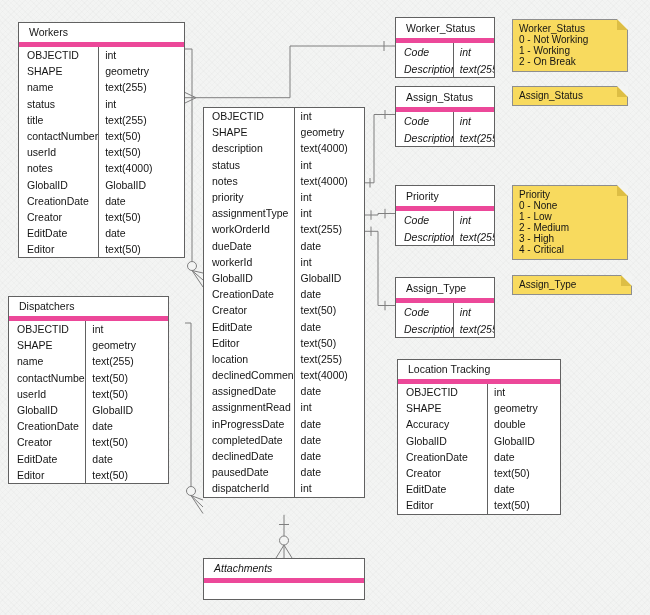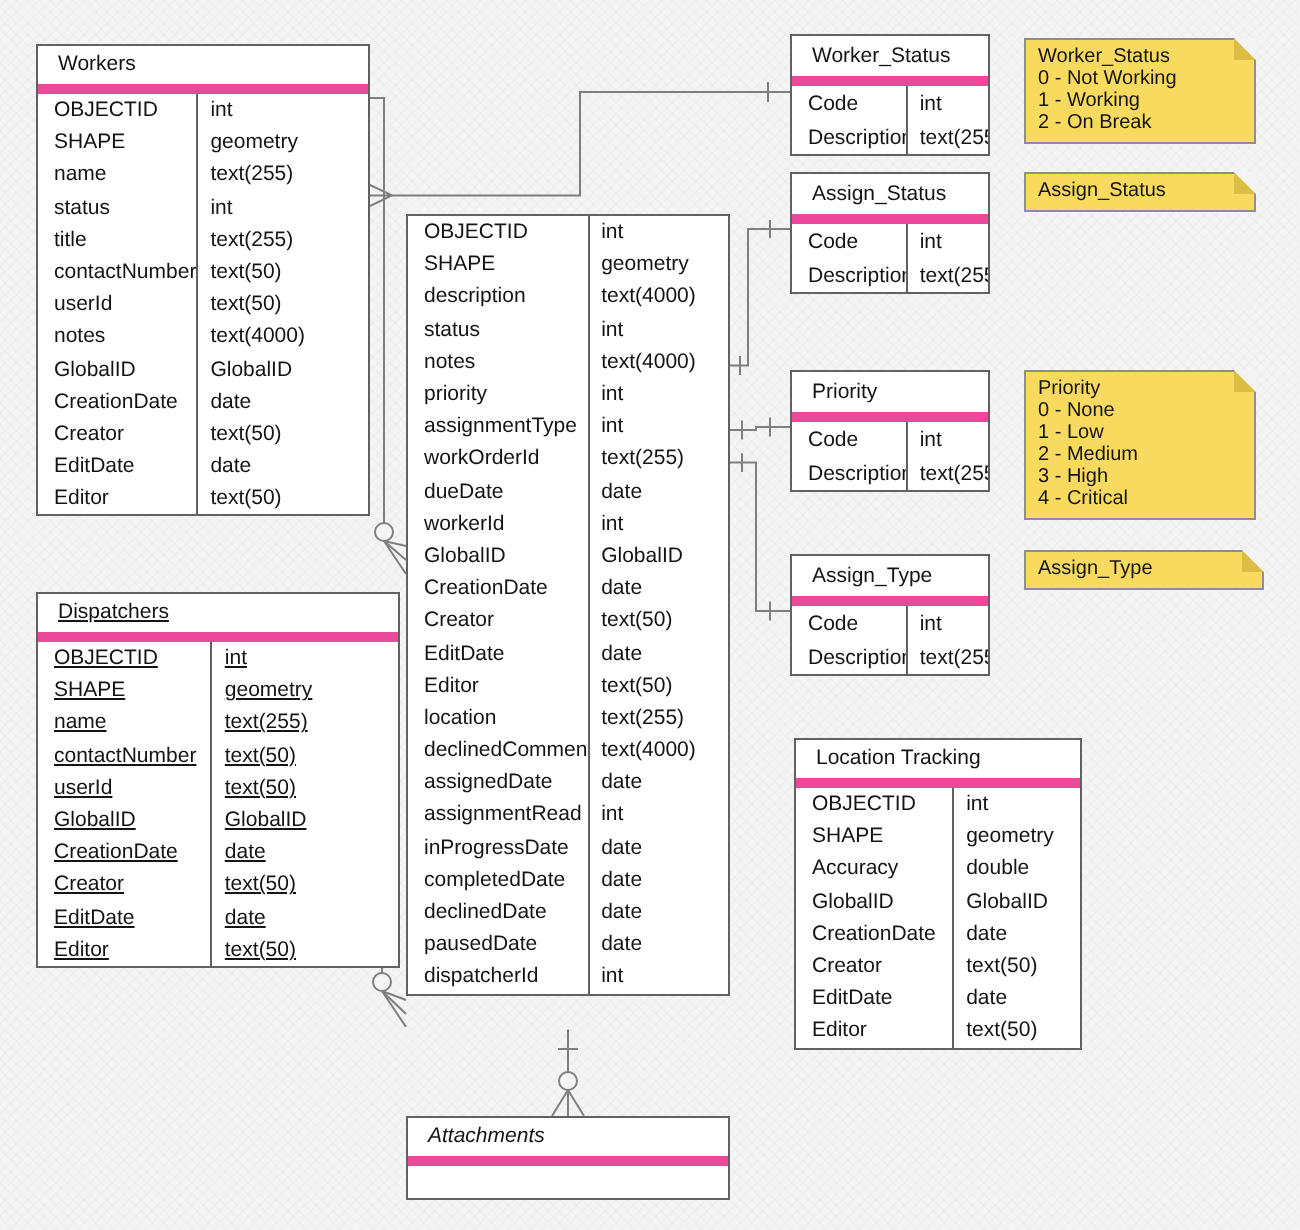--- a/index.html
+++ b/index.html
@@ -10,21 +10,21 @@
     background-image:
       repeating-linear-gradient(45deg, rgba(0,0,0,0.016) 0 1px, transparent 1px 4px),
       repeating-linear-gradient(-45deg, rgba(0,0,0,0.016) 0 1px, transparent 1px 4px);
   }
   #connectors{position:absolute;left:0;top:0;z-index:1;}
   .tbl{position:absolute;background:#ffffff;border:1px solid #616161;font-size:10.5px;color:#141414;z-index:2;box-sizing:border-box;}
   .tbl-title{height:19px;line-height:19px;padding-left:10px;border-bottom:5px solid #ec4899;white-space:nowrap;overflow:hidden;}
   .t-rows{width:100%;}
   .t-row{display:flex;height:16.2px;align-items:center;}
   .lookup .tbl-title{height:20px;line-height:20px;}
-  .lookup .t-row{height:17px;}
+  .lookup .t-row{height:17px;font-style:italic;}
   .t-name{padding-left:8px;box-sizing:border-box;white-space:nowrap;overflow:hidden;flex:0 0 auto;}
   .t-type{border-left:1px solid #616161;padding-left:6px;flex:1 1 auto;height:100%;display:flex;align-items:center;box-sizing:border-box;white-space:nowrap;overflow:hidden;}
   .w48 .t-name{width:48%;}
   .w55 .t-name{width:55%;}
   .w56 .t-name{width:56%;}
   .w58 .t-name{width:58%;}
   .empty-row{height:16px;}
   .note{position:absolute;width:116px;background:#F8DA5E;border:1px solid #8e8e8e;padding:3px 4px 4px 6px;
         font-size:10px;line-height:11px;color:#141414;z-index:2;box-sizing:border-box;}
   .note-line{white-space:normal;}
@@ -127,21 +127,21 @@
         <div class="t-name">EditDate</div>
         <div class="t-type">date</div>
       </div>
         <div class="t-row">
         <div class="t-name">Editor</div>
         <div class="t-type">text(50)</div>
       </div>
       </div>
   </div>
 
-  <div class="tbl w48" style="left:18px;top:296px;width:182px;text-decoration:underline;">
+  <div class="tbl w48" style="left:8px;top:296px;width:161px;">
     <div class="tbl-title">Dispatchers</div>
     <div class="t-rows">
         <div class="t-row">
         <div class="t-name">OBJECTID</div>
         <div class="t-type">int</div>
       </div>
         <div class="t-row">
         <div class="t-name">SHAPE</div>
         <div class="t-type">geometry</div>
       </div>
@@ -330,21 +330,21 @@
         <div class="t-name">Code</div>
         <div class="t-type">int</div>
       </div>
         <div class="t-row">
         <div class="t-name">Description</div>
         <div class="t-type">text(255)</div>
       </div>
       </div>
   </div>
 
-  <div class="tbl w55" style="left:397px;top:369px;width:144px;">
+  <div class="tbl w55" style="left:397px;top:359px;width:164px;">
     <div class="tbl-title">Location Tracking</div>
     <div class="t-rows">
         <div class="t-row">
         <div class="t-name">OBJECTID</div>
         <div class="t-type">int</div>
       </div>
         <div class="t-row">
         <div class="t-name">SHAPE</div>
         <div class="t-type">geometry</div>
       </div>

